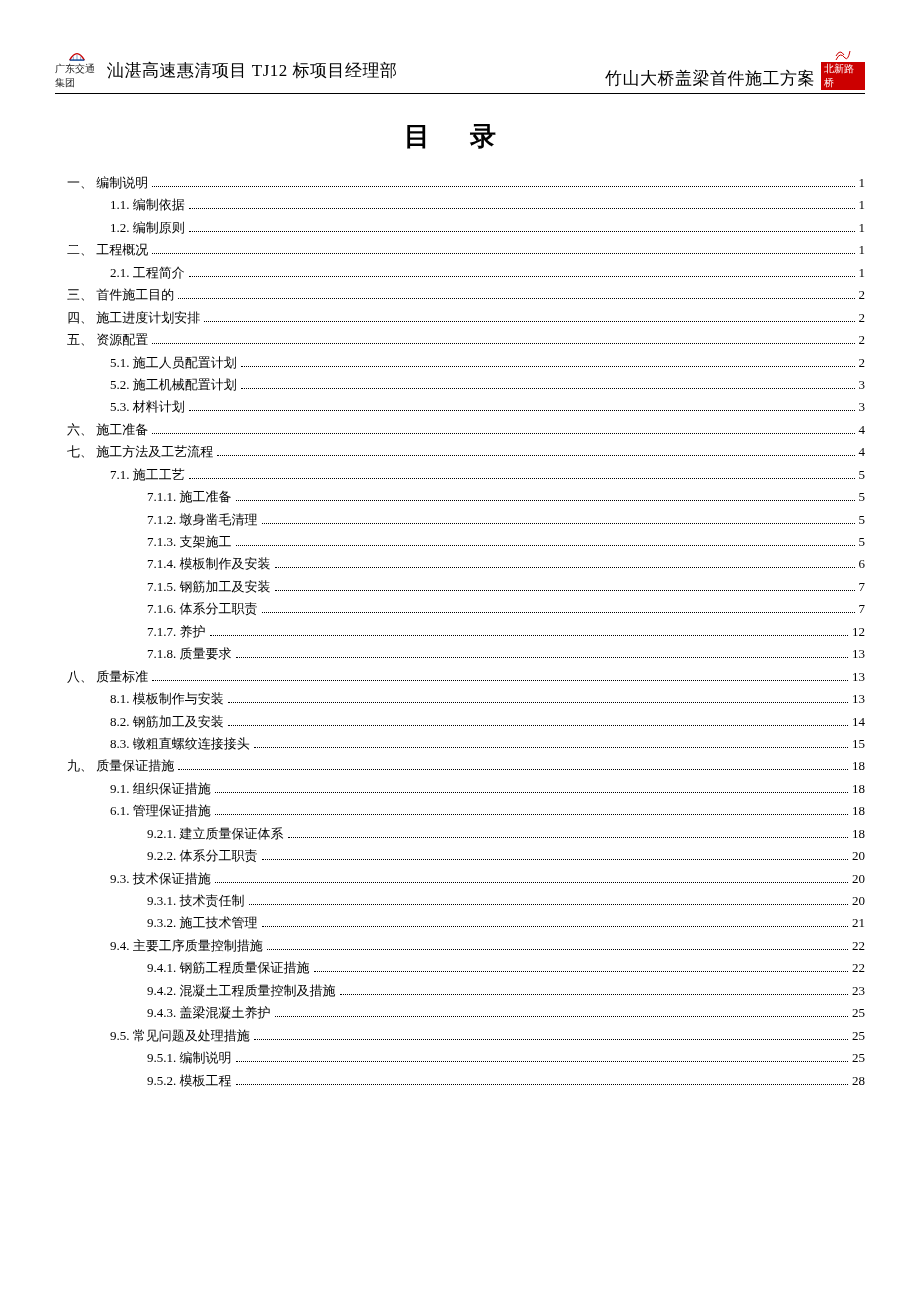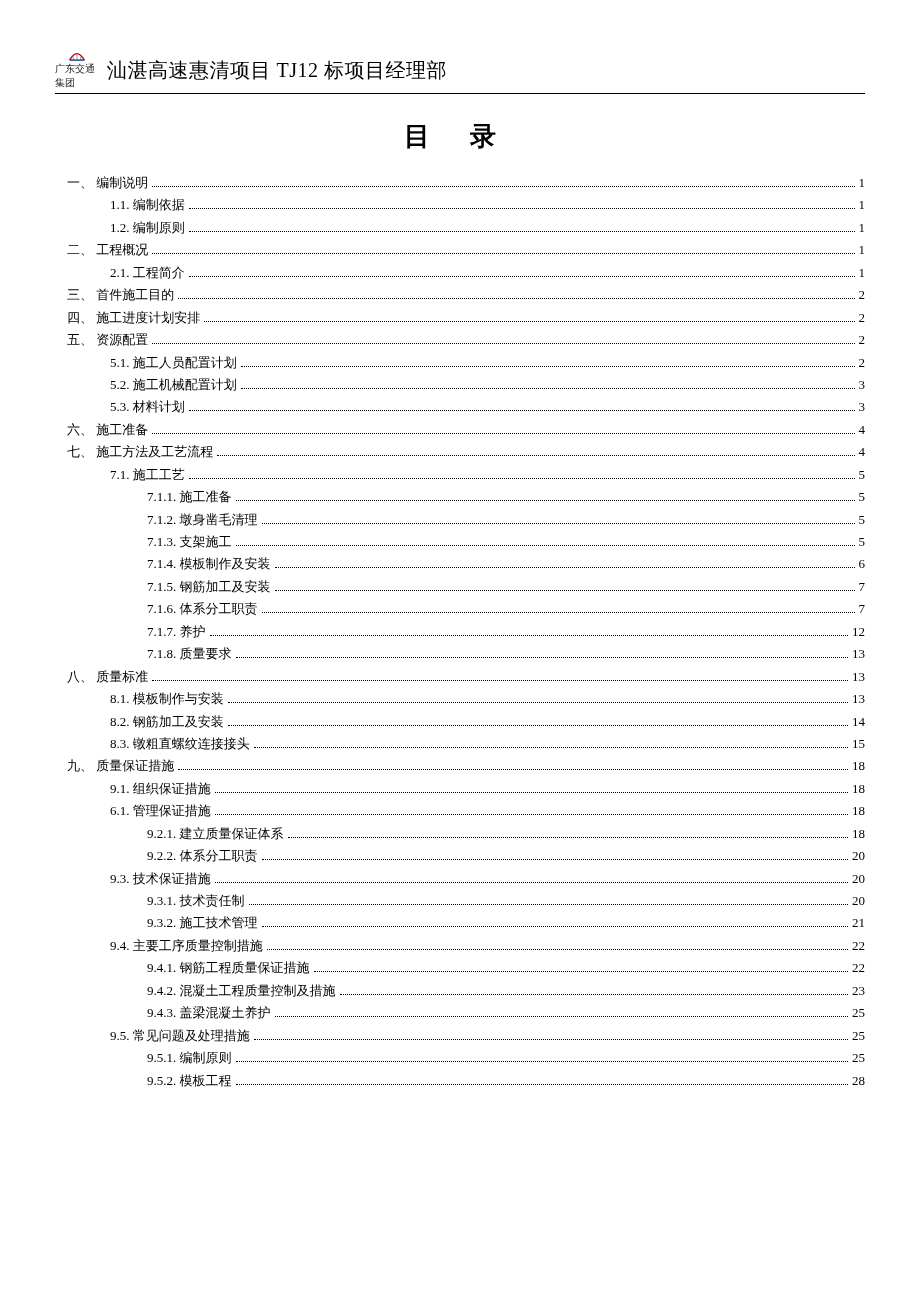--- a/index.html
+++ b/index.html
@@ -36,21 +36,21 @@
       flex-direction: column;
       align-items: center;
       justify-content: center;
       font-size: 6px;
       color: #c00;
     }
     .logo-left svg, .logo-right svg { display: block; }
     .logo-left .sublabel { font-size: 10px; color: #222; margin-top: 1px; }
     .logo-right .sublabel { font-size: 10px; background: #c00; color: #fff; padding: 0 3px; margin-top: 1px; font-family: "SimHei", sans-serif;}
     .header-title {
-      font-size: 20px;
+      font-size: 17px;
       letter-spacing: 0.5px;
     }
     .toc-title {
       text-align: center;
       font-size: 26px;
       font-weight: bold;
       letter-spacing: 40px;
       margin-bottom: 18px;
       margin-left: 20px;
     }
@@ -87,20 +87,30 @@
         <path d="M2 22 Q18 -6 34 22" stroke="#c00" stroke-width="3" fill="none"></path>
         <path d="M2 22 L34 22" stroke="#003a8c" stroke-width="3" fill="none"></path>
         <line x1="10" y1="22" x2="10" y2="14" stroke="#003a8c" stroke-width="1"></line>
         <line x1="18" y1="22" x2="18" y2="10" stroke="#003a8c" stroke-width="1"></line>
         <line x1="26" y1="22" x2="26" y2="14" stroke="#003a8c" stroke-width="1"></line>
       </svg>
       <span class="sublabel">广东交通集团</span>
     </div>
     <span class="header-title">汕湛高速惠清项目 TJ12 标项目经理部</span>
   </div>
+  <div class="header-right">
+    <span class="header-title">竹山大桥盖梁首件施工方案</span>
+    <div class="logo-right">
+      <svg width="32" height="22" viewBox="0 0 32 22">
+        <path d="M2 20 Q10 2 20 16 Q26 22 30 2" stroke="#c00" stroke-width="2" fill="none"></path>
+        <path d="M2 12 Q10 -3 18 10" stroke="#c00" stroke-width="2" fill="none"></path>
+      </svg>
+      <span class="sublabel">北新路桥</span>
+    </div>
+  </div>
 </div>
 
 <div class="toc-title">目录</div>
 
 <div class="toc" id="toc-container">
     <div class="toc-row">
       <span class="toc-indent i0"></span>
       <span class="toc-label">一、 编制说明</span>
       <span class="toc-dots"></span>
       <span class="toc-page">1</span>
@@ -328,21 +338,21 @@
       <span class="toc-page">25</span>
     </div>
     <div class="toc-row">
       <span class="toc-indent i1"></span>
       <span class="toc-label">9.5. 常见问题及处理措施</span>
       <span class="toc-dots"></span>
       <span class="toc-page">25</span>
     </div>
     <div class="toc-row">
       <span class="toc-indent i2"></span>
-      <span class="toc-label">9.5.1. 编制原则</span>
+      <span class="toc-label">9.5.1. 编制说明</span>
       <span class="toc-dots"></span>
       <span class="toc-page">25</span>
     </div>
     <div class="toc-row">
       <span class="toc-indent i2"></span>
       <span class="toc-label">9.5.2. 模板工程</span>
       <span class="toc-dots"></span>
       <span class="toc-page">28</span>
     </div>
   </div>

